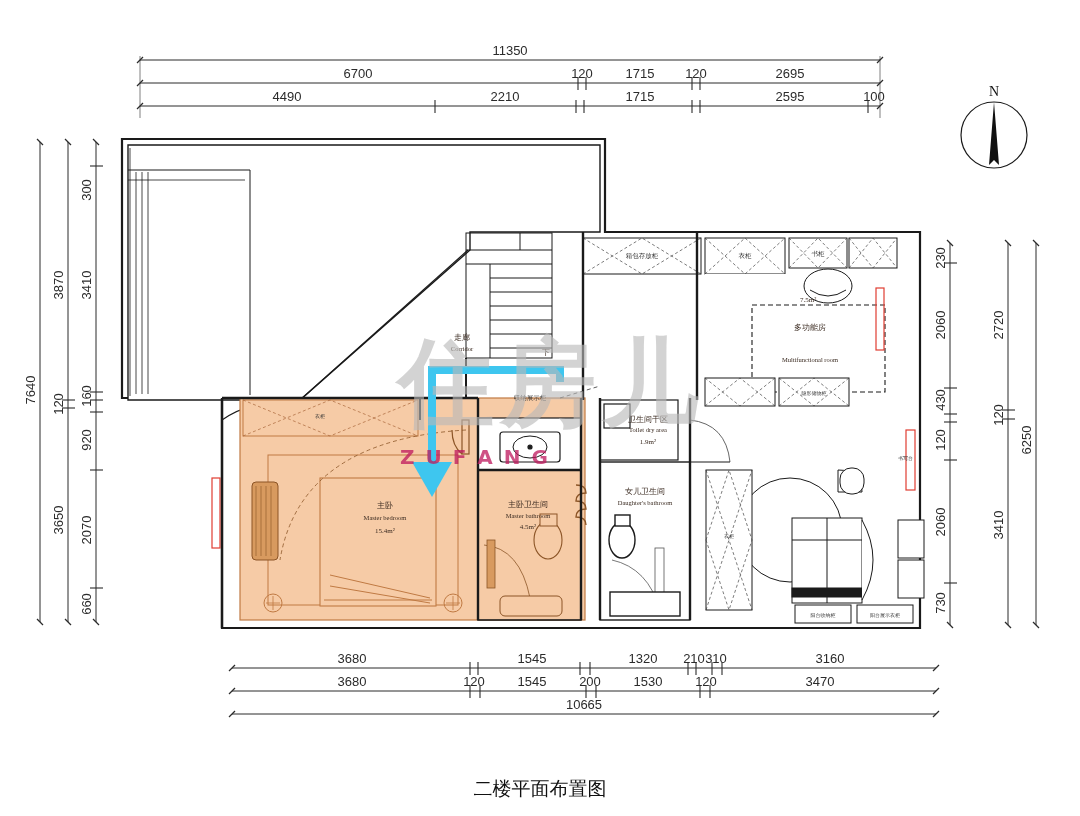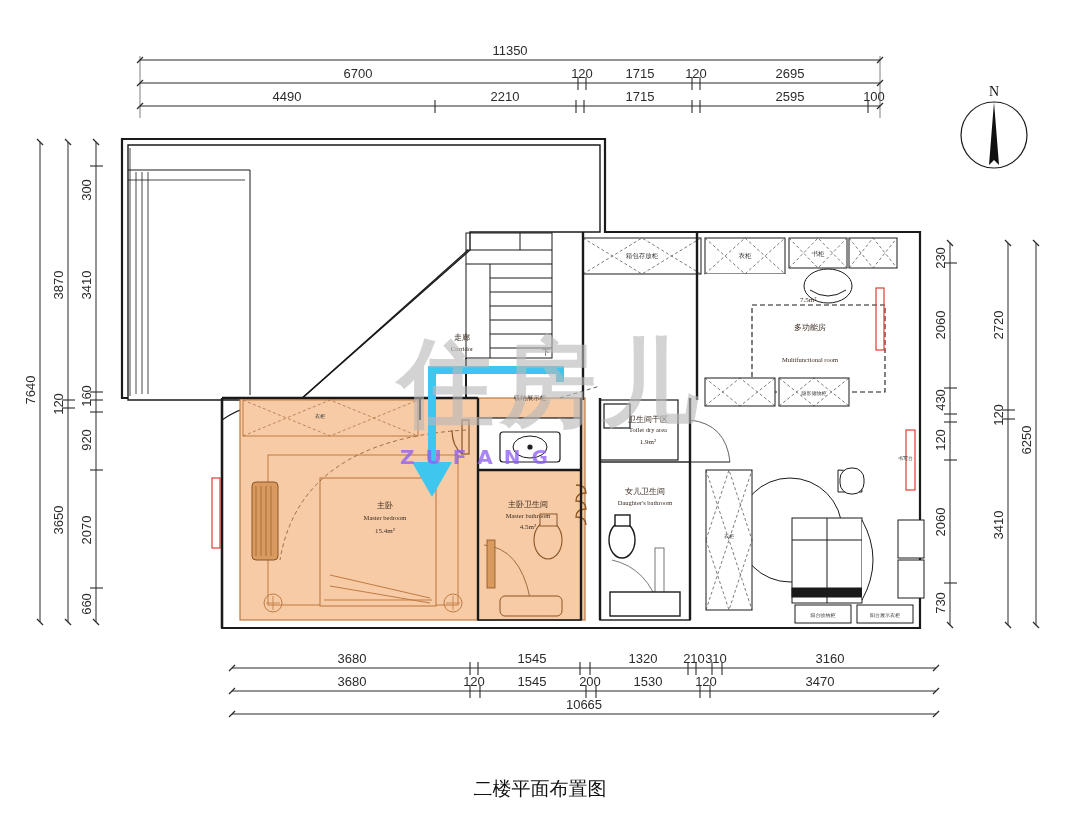--- a/index.html
+++ b/index.html
@@ -14,21 +14,21 @@
   .roomen{font-family:"Liberation Serif",serif;font-size:6.5px;fill:#3a2a20;}
   .roomar{font-family:"Liberation Serif",serif;font-size:7px;fill:#3a2a20;}
   .lbl{font-family:"DejaVu Sans",sans-serif;font-size:6.5px;fill:#333;}
   .lblsm{font-family:"DejaVu Sans",sans-serif;font-size:5px;fill:#333;}
   .title{font-family:"DejaVu Sans",sans-serif;font-size:19px;fill:#111;}
   .compassN{font-family:"Liberation Serif",serif;font-size:14px;fill:#111;}
 
   .wm{position:absolute;font-family:"DejaVu Sans",sans-serif;color:#b9b9b9;
       opacity:.62;font-weight:700;pointer-events:none;user-select:none;}
   .wmbig{font-size:96px;letter-spacing:6px;}
-  .wmlet{font-size:20px;letter-spacing:2px;color:#8b5cf6;opacity:.75;}
+  .wmlet{font-size:20px;letter-spacing:2px;color:#be185d;opacity:.75;}
 </style>
 </head>
 <body>
 
 <div id="stage">
 
   <svg viewBox="0 0 1080 816" xmlns="http://www.w3.org/2000/svg">
     <defs>
       <marker id="tick" markerWidth="10" markerHeight="10" refX="5" refY="5" orient="auto">
         <path d="M2,8 L8,2" stroke="#2b2b2b" stroke-width="1.2"></path>

